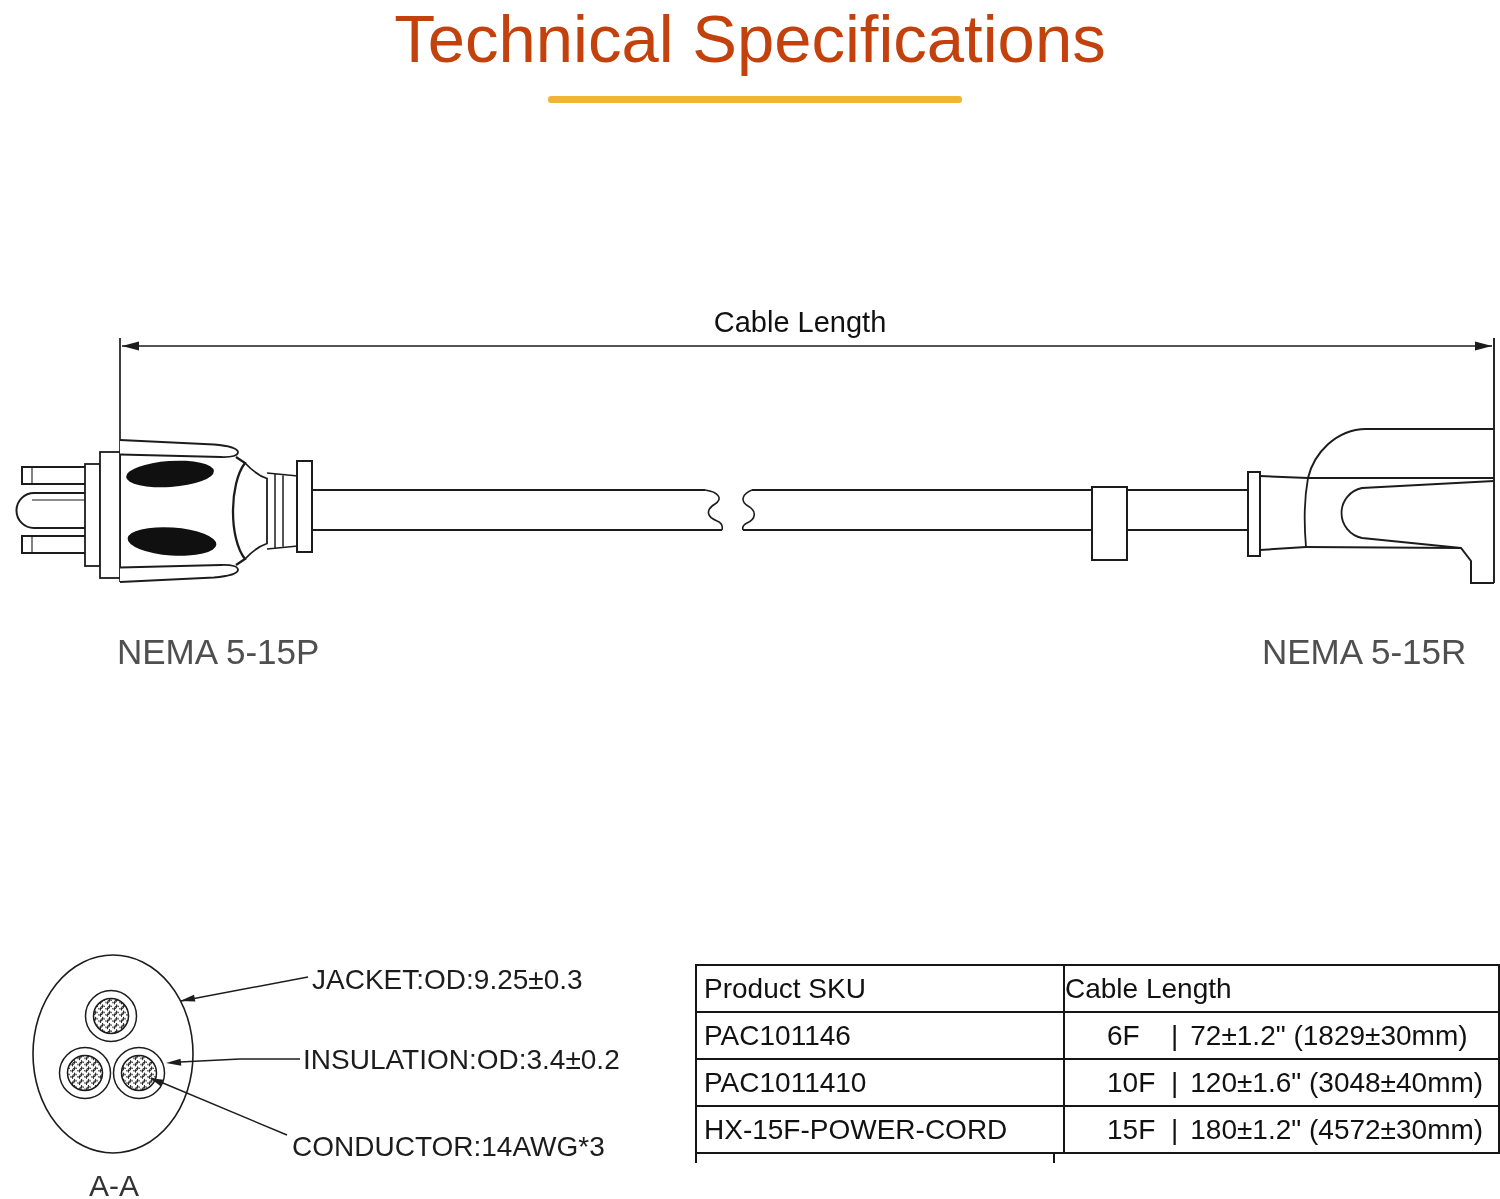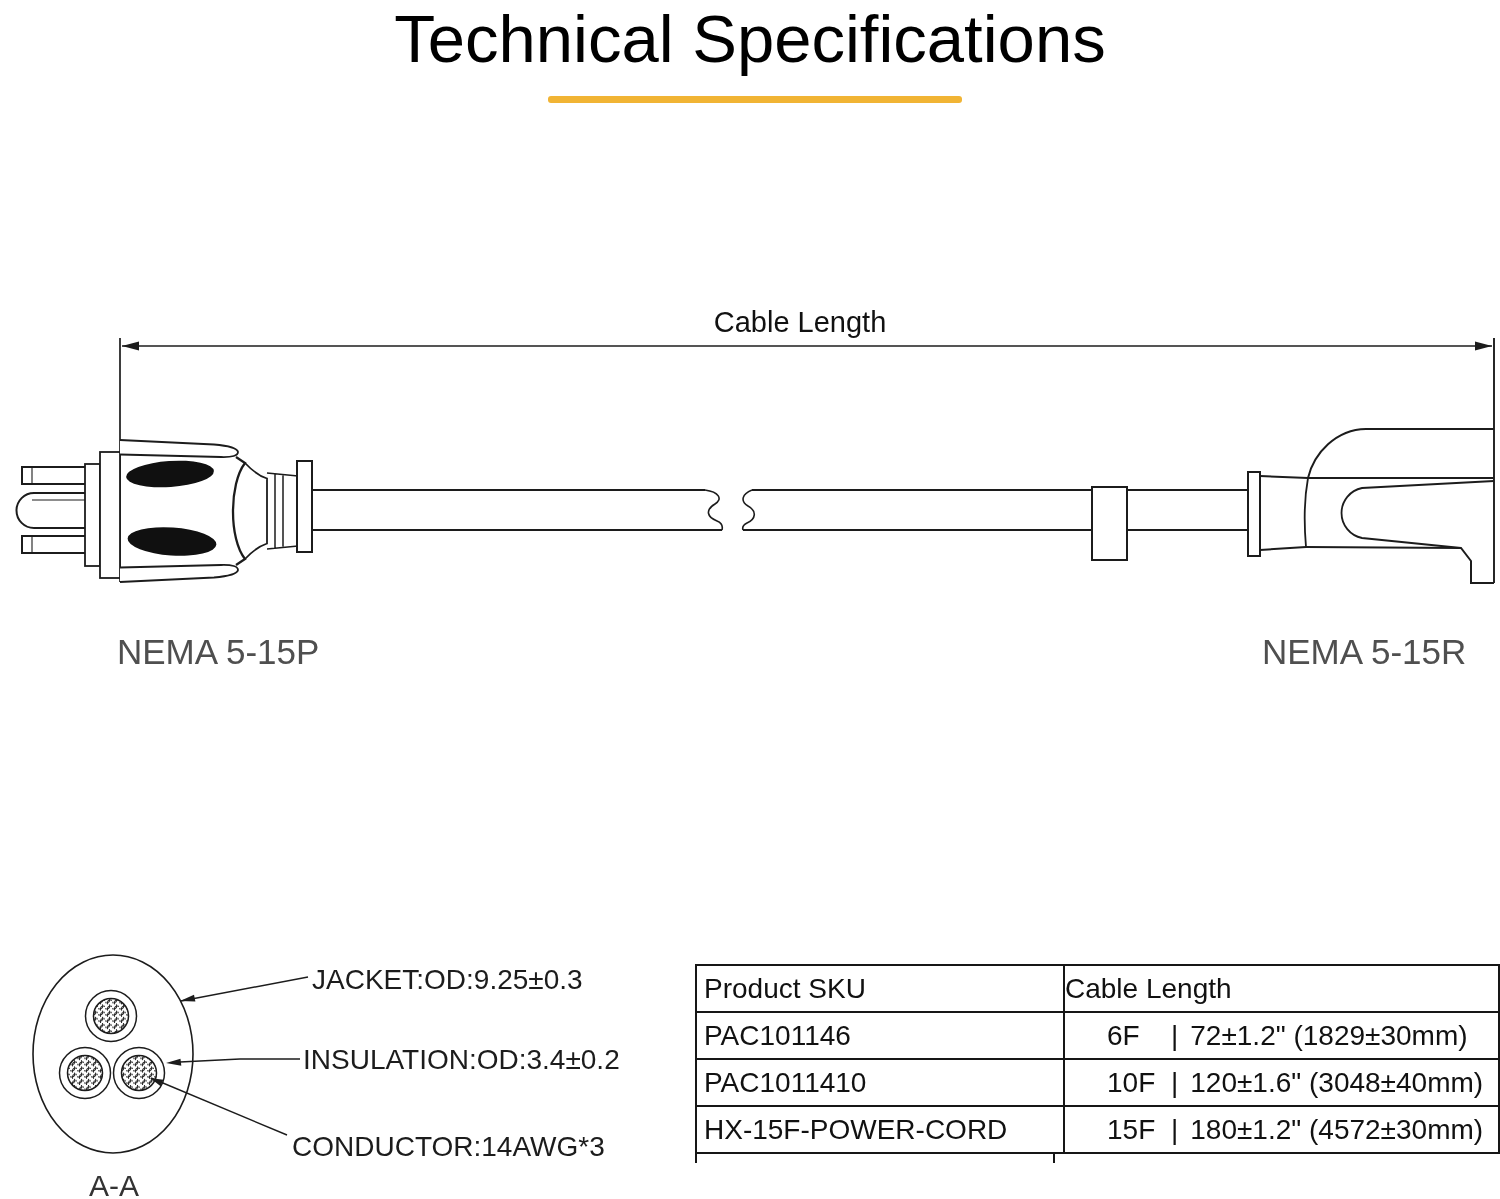--- a/index.html
+++ b/index.html
@@ -1,19 +1,19 @@
 <!DOCTYPE html>
 <html><head>
 <meta charset="utf-8">
 <style>
   html,body{margin:0;padding:0;background:#ffffff;}
   body{position:relative;width:1500px;height:1199px;overflow:hidden;
        font-family:"Liberation Sans", sans-serif;}
   .page-title{position:absolute;left:0;top:0;width:1500px;text-align:center;
-       margin:0;font-size:67px;font-weight:300;color:#000000;letter-spacing:0px;}
+       margin:0;font-size:67px;font-weight:300;color:#c2410c;letter-spacing:0px;}
   .accent-bar{position:absolute;left:548px;top:96px;width:414px;height:7px;
        border-radius:3px;}
   svg.drawing{position:absolute;left:0;top:0;}
   .spec-table{position:absolute;left:695px;top:964px;width:792px;height:188px;
        border-collapse:collapse;table-layout:fixed;}
   .spec-table td{border:2px solid #161616;font-size:28px;color:#111;
        vertical-align:middle;padding:0;height:45px;white-space:nowrap;overflow:hidden;}
   .spec-table td.c1{width:359px;padding-left:7px;}
   .spec-table td.c2{width:433px;}
   .spec-table td.c2 .cellwrap{display:flex;align-items:center;padding-left:30px;}

